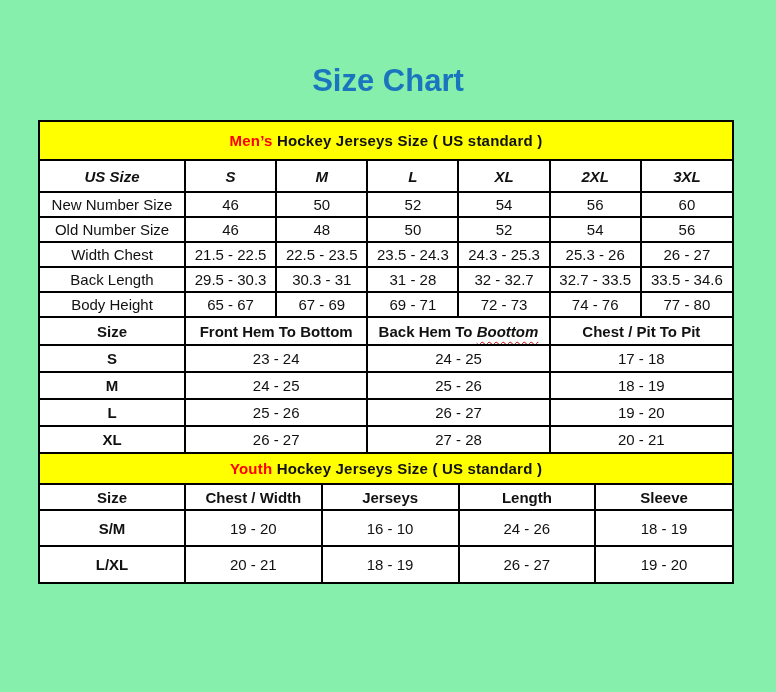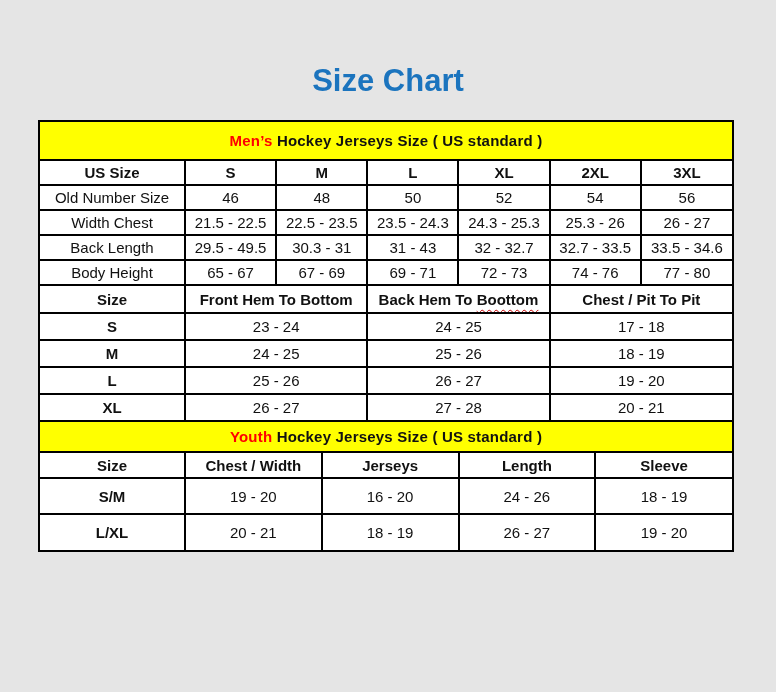--- a/index.html
+++ b/index.html
@@ -1,20 +1,20 @@
 <!DOCTYPE html>
 <html><head>
 <meta charset="utf-8">
 <style>
   html, body { margin: 0; padding: 0; background: #ffffff; }
   .page {
     position: relative;
     width: 776px;
     height: 692px;
-    background: #e5e5e5;
+    background: #86efac;
     font-family: "Liberation Sans", sans-serif;
     color: #111111;
     overflow: hidden;
   }
   .title {
     position: absolute;
     top: 63px;
     left: 0;
     right: 0;
     margin: 0;
@@ -54,34 +54,35 @@
     background: #ffff00;
     font-weight: bold;
     font-size: 16px;
     letter-spacing: 0.2px;
   }
   .red { color: #ff0000; }
   td.head { font-weight: bold; }
   .mens   td.banner { height: 38px; }
   .womens td.banner { height: 36px; }
   .youth  td.banner { height: 30px; }
-  .mens   td.head  { height: 25px; }
+  .mens   td.head  { height: 32px; font-style: italic; }
   .womens td.head  { height: 27px; }
   .youth  td.head  { height: 26px; }
   .mens   td.cell, .mens   td.label { height: 25px; }
   .womens td.cell, .womens td.label { height: 27px; }
   .youth  td.cell, .youth  td.label { height: 36px; }
   .womens td.label, .youth td.label { font-weight: bold; }
   .mens td.label { font-weight: normal; }
   .squiggle {
     text-decoration-line: underline;
     text-decoration-style: wavy;
     text-decoration-color: #c00000;
     text-decoration-thickness: 1px;
     text-underline-offset: 4px;
+    font-style: italic;
   }
 </style>
 </head>
 <body>
 
 <div class="page">
   <h1 class="title">Size Chart</h1>
   <div class="chart-wrap">
       <table class="section-table mens">
         <colgroup>
@@ -100,42 +101,51 @@
           <tr>
             <td class="head">US Size</td>
             <td class="head">S</td>
             <td class="head">M</td>
             <td class="head">L</td>
             <td class="head">XL</td>
             <td class="head">2XL</td>
             <td class="head">3XL</td>
           </tr>
           <tr>
+            <td class="label">New Number Size</td>
+            <td class="cell">46</td>
+            <td class="cell">50</td>
+            <td class="cell">52</td>
+            <td class="cell">54</td>
+            <td class="cell">56</td>
+            <td class="cell">60</td>
+          </tr>
+          <tr>
             <td class="label">Old Number Size</td>
             <td class="cell">46</td>
             <td class="cell">48</td>
             <td class="cell">50</td>
             <td class="cell">52</td>
             <td class="cell">54</td>
             <td class="cell">56</td>
           </tr>
           <tr>
             <td class="label">Width Chest</td>
             <td class="cell">21.5 - 22.5</td>
             <td class="cell">22.5 - 23.5</td>
             <td class="cell">23.5 - 24.3</td>
             <td class="cell">24.3 - 25.3</td>
             <td class="cell">25.3 - 26</td>
             <td class="cell">26 - 27</td>
           </tr>
           <tr>
             <td class="label">Back Length</td>
-            <td class="cell">29.5 - 49.5</td>
+            <td class="cell">29.5 - 30.3</td>
             <td class="cell">30.3 - 31</td>
-            <td class="cell">31 - 43</td>
+            <td class="cell">31 - 28</td>
             <td class="cell">32 - 32.7</td>
             <td class="cell">32.7 - 33.5</td>
             <td class="cell">33.5 - 34.6</td>
           </tr>
           <tr>
             <td class="label">Body Height</td>
             <td class="cell">65 - 67</td>
             <td class="cell">67 - 69</td>
             <td class="cell">69 - 71</td>
             <td class="cell">72 - 73</td>
@@ -199,21 +209,21 @@
           <tr>
             <td class="head">Size</td>
             <td class="head">Chest / Width</td>
             <td class="head">Jerseys</td>
             <td class="head">Length</td>
             <td class="head">Sleeve</td>
           </tr>
           <tr>
             <td class="label">S/M</td>
             <td class="cell">19 - 20</td>
-            <td class="cell">16 - 20</td>
+            <td class="cell">16 - 10</td>
             <td class="cell">24 - 26</td>
             <td class="cell">18 - 19</td>
           </tr>
           <tr>
             <td class="label">L/XL</td>
             <td class="cell">20 - 21</td>
             <td class="cell">18 - 19</td>
             <td class="cell">26 - 27</td>
             <td class="cell">19 - 20</td>
           </tr>

